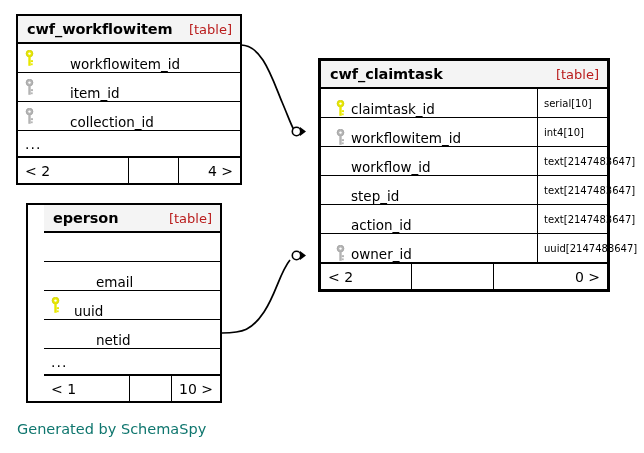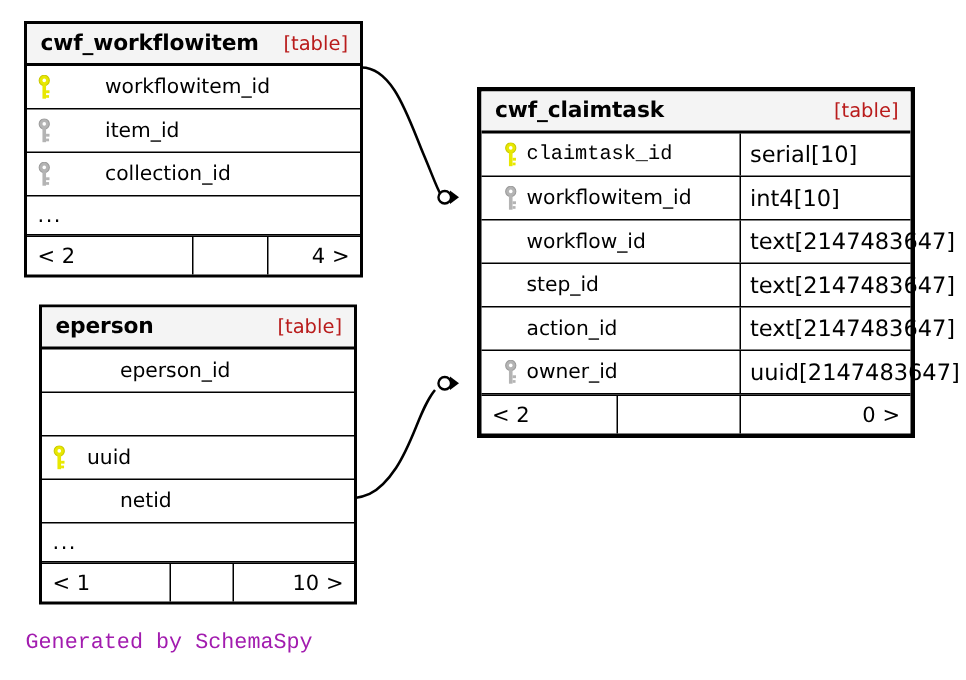--- a/index.html
+++ b/index.html
@@ -70,34 +70,35 @@
     height: 29px;
     display: flex;
     align-items: stretch;
     border-bottom: 1.5px solid #000000;
   }
   .tbl-row:last-child { border-bottom: none; }
 
   .cell-name {
     box-sizing: border-box;
     display: flex;
-    align-items: center;
+    align-items: flex-end;
     flex: 1 1 auto;
     min-width: 0;
     padding-left: 8px;
     white-space: nowrap;
   }
   .cell-type {
     box-sizing: border-box;
     display: flex;
     align-items: center;
     border-left: 1.5px solid #000000;
     padding-left: 6px;
     white-space: nowrap;
-    font-size: 15px;
+    font-size: 10px;
+    margin-left: 44px;
   }
   .col-name-text {
     font-size: 13.5px;
   }
 
   
   .keyslot {
     width: 22px;
     flex: 0 0 22px;
     display: flex;
@@ -139,23 +140,22 @@
   .foot-left  { justify-content: flex-start; padding-left: 7px; }
   .foot-mid   { border-left: 1.5px solid #000000; }
   .foot-right { border-left: 1.5px solid #000000; justify-content: flex-end; padding-right: 7px; }
 
   
   .caption {
     position: absolute;
     left: 17px;
     top: 421px;
     font-size: 14.5px;
-    color: #a21caf;
-    white-space: nowrap;
-    font-family: Liberation Mono, monospace;
+    color: #0f766e;
+    white-space: nowrap;
   }
 </style>
 </head>
 <body>
 
 <div class="canvas">
 
   <svg class="connectors" viewBox="0 0 644 453" width="644" height="453">
 
     <g>
@@ -231,21 +231,21 @@
     </div>
   </div>
 
   <div class="table-box thick" style="left:318px; top:58px; width:292px;">
     <div class="tbl-title">
       <span class="t-name">cwf_claimtask</span>
       <span class="t-tag">[table]</span>
     </div>
 
     <div class="tbl-row">
-      <span class="cell-name" style="flex:0 0 172px;font-family:Liberation Mono, monospace;">
+      <span class="cell-name" style="flex:0 0 172px;">
         <span class="keyslot">
           <svg class="key-icon" width="9" height="17" viewBox="0 0 9 17">
             <circle cx="4.5" cy="3.6" r="3.4" fill="#e8e800" stroke="#c8c800" stroke-width="0.7"></circle>
             <circle cx="4.5" cy="3.6" r="1.2" fill="#ffffff"></circle>
             <rect x="3.3" y="6.4" width="2.4" height="9.4" fill="#e8e800"></rect>
             <rect x="5.7" y="10.2" width="2.3" height="1.9" fill="#e8e800"></rect>
             <rect x="5.7" y="13.4" width="2.0" height="1.8" fill="#e8e800"></rect>
           </svg>
         </span>
         <span class="col-name-text">claimtask_id</span>
@@ -309,35 +309,35 @@
       <span class="cell-type" style="flex:1 1 auto;">uuid[2147483647]</span>
     </div>
 
     <div class="row-footer">
       <span class="foot-cell foot-left" style="flex:0 0 90px;">&lt; 2</span>
       <span class="foot-cell foot-mid" style="flex:0 0 82px;"></span>
       <span class="foot-cell foot-right" style="flex:1 1 auto;">0 &gt;</span>
     </div>
   </div>
 
-  <div class="table-box" style="left:26px; top:203px; width:212px;">
+  <div class="table-box" style="left:26px; top:203px; width:196px;padding-left:16px;">
     <div class="tbl-title">
       <span class="t-name">eperson</span>
       <span class="t-tag">[table]</span>
     </div>
 
     <div class="tbl-row">
       <span class="keyslot"></span>
-      <span class="cell-name">
-        <span class="col-name-text indent-lg">eperson_id</span>
-      </span>
     </div>
 
     <div class="tbl-row">
       <span class="keyslot"></span>
+      <span class="cell-name">
+        <span class="col-name-text indent-lg">email</span>
+      </span>
     </div>
 
     <div class="tbl-row">
       <span class="keyslot">
         <svg class="key-icon" width="9" height="17" viewBox="0 0 9 17">
           <circle cx="4.5" cy="3.6" r="3.4" fill="#e8e800" stroke="#c8c800" stroke-width="0.7"></circle>
           <circle cx="4.5" cy="3.6" r="1.2" fill="#ffffff"></circle>
           <rect x="3.3" y="6.4" width="2.4" height="9.4" fill="#e8e800"></rect>
           <rect x="5.7" y="10.2" width="2.3" height="1.9" fill="#e8e800"></rect>
           <rect x="5.7" y="13.4" width="2.0" height="1.8" fill="#e8e800"></rect>

